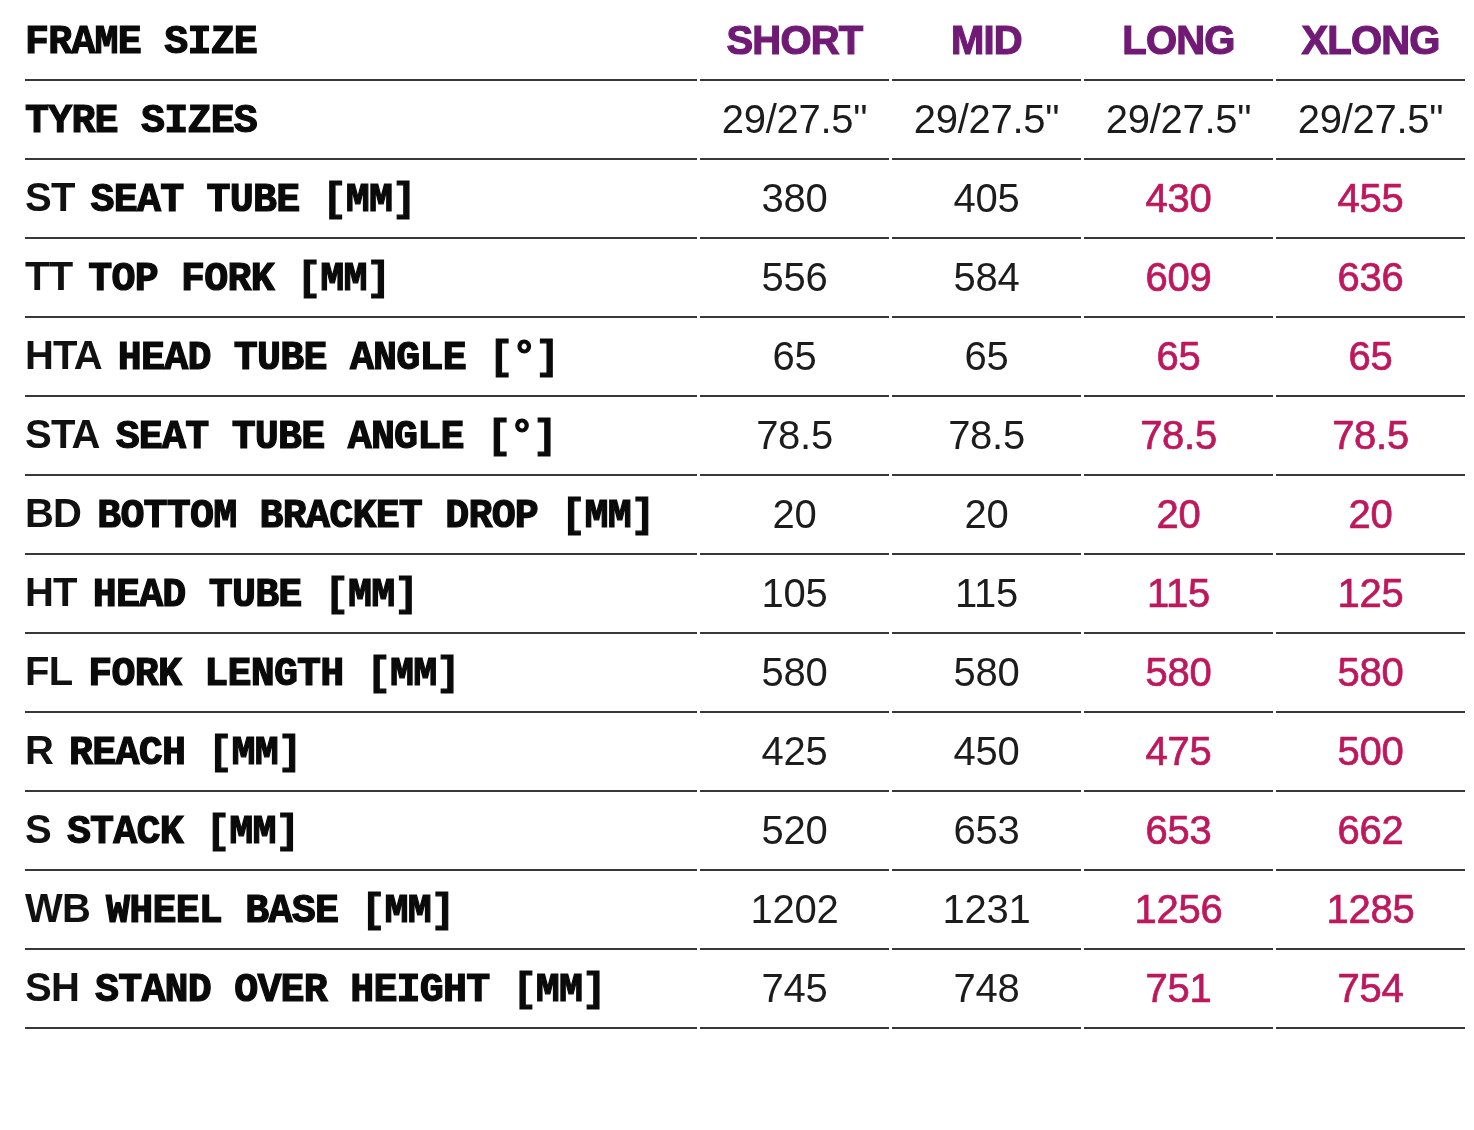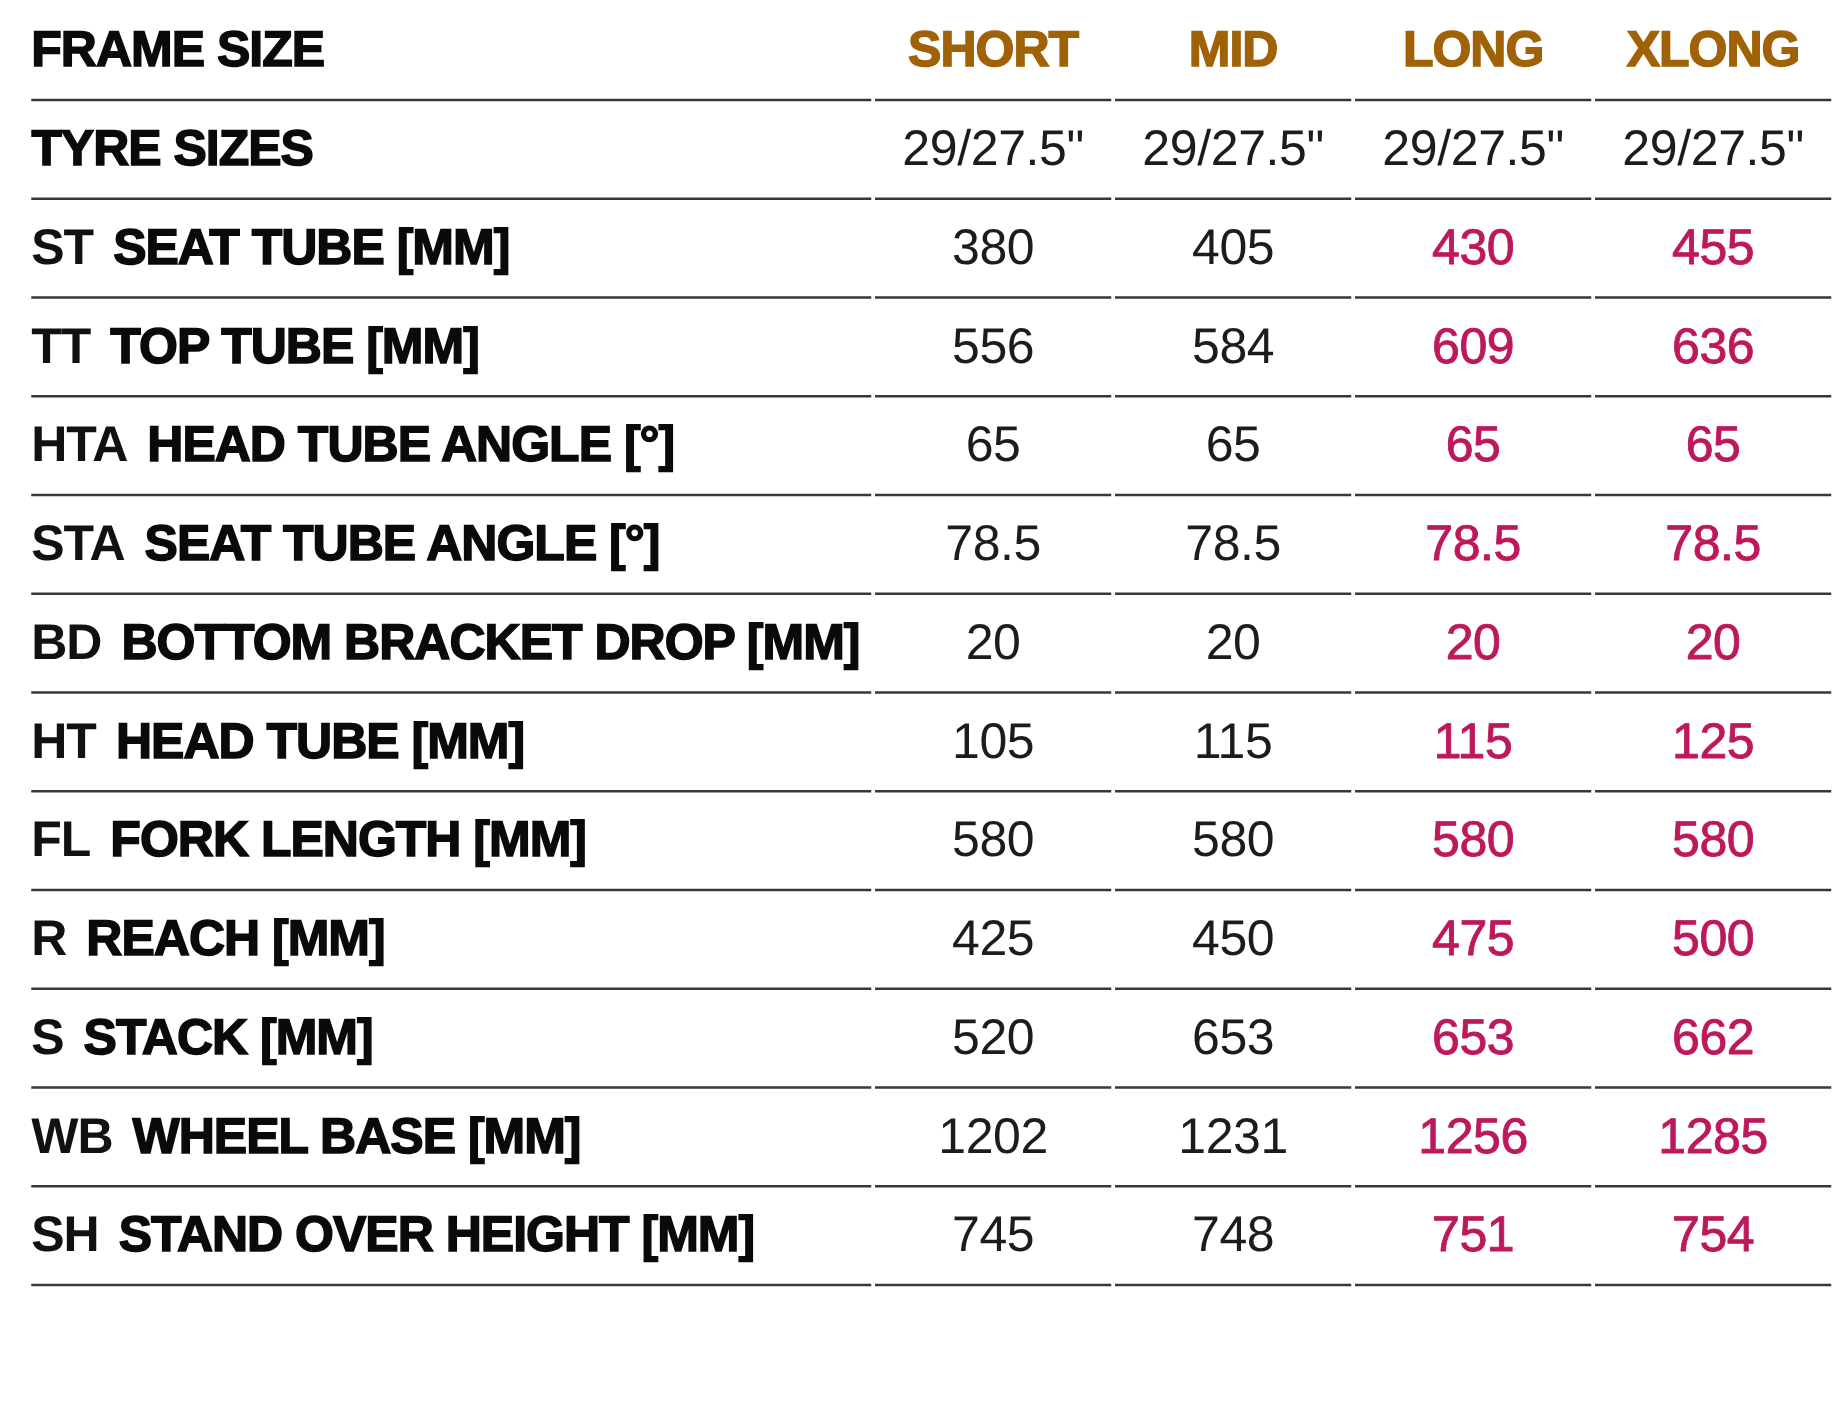--- a/index.html
+++ b/index.html
@@ -37,28 +37,29 @@
     white-space: nowrap;
   }
   .prefix {
     font-weight: 700;
     margin-right: 16px;
     color: #111111;
     margin-top: 40px;
   }
   .heavy {
     font-weight: 700;
+    font-family: Liberation Mono, monospace;
     -webkit-text-stroke: 1.2px currentColor;
   }
   
   td.colhdr {
     text-align: center;
     font-size: 40px;
     font-weight: 700;
-    color: #a16207;
+    color: #701a75;
     letter-spacing: -0.8px;
     -webkit-text-stroke: 1.2px currentColor;
   }
   
   td.val {
     text-align: center;
     font-size: 40px;
     font-weight: 400;
     color: #1c1c1c;
     letter-spacing: -0.3px;
@@ -99,21 +100,21 @@
 
       <tr>
         <td class="lbl"><span class="prefix">ST</span><span class="heavy">SEAT TUBE [MM]</span></td>
         <td class="val">380</td>
         <td class="val">405</td>
         <td class="val m">430</td>
         <td class="val m">455</td>
       </tr>
 
       <tr>
-        <td class="lbl"><span class="prefix">TT</span><span class="heavy">TOP TUBE [MM]</span></td>
+        <td class="lbl"><span class="prefix">TT</span><span class="heavy">TOP FORK [MM]</span></td>
         <td class="val">556</td>
         <td class="val">584</td>
         <td class="val m">609</td>
         <td class="val m">636</td>
       </tr>
 
 
       <tr>
         <td class="lbl"><span class="prefix">HTA</span><span class="heavy">HEAD TUBE ANGLE [°]</span></td>
         <td class="val">65</td>

